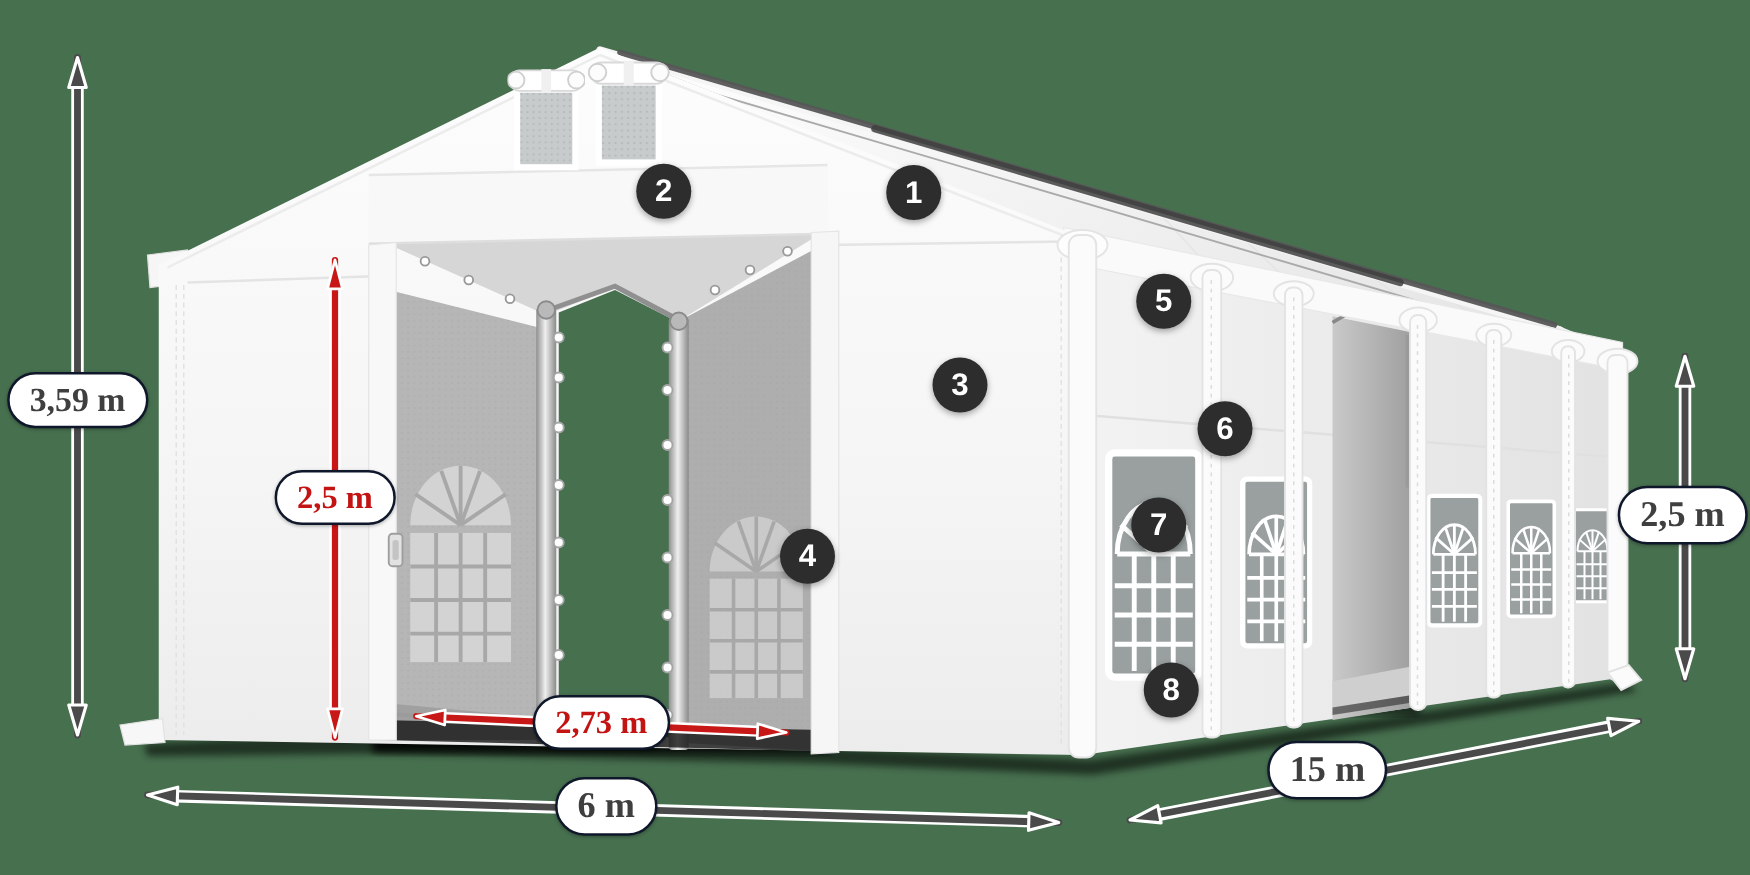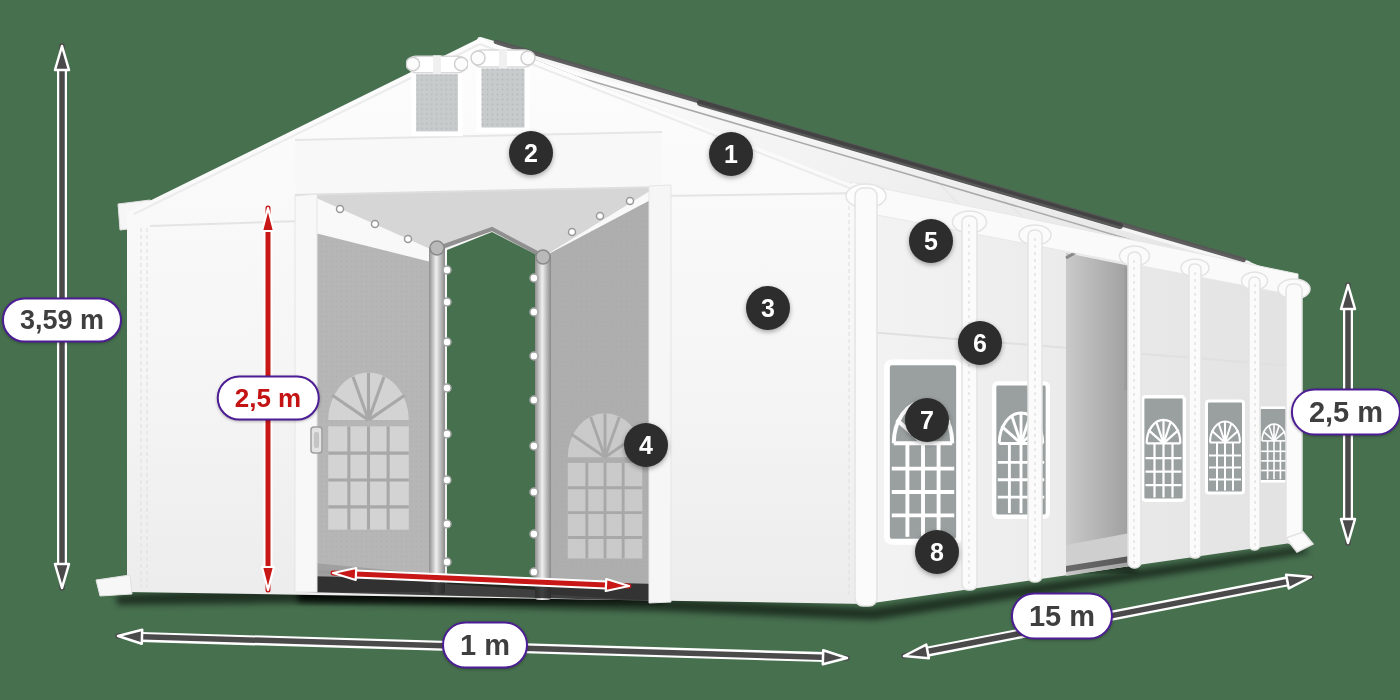--- a/index.html
+++ b/index.html
@@ -8,27 +8,28 @@
     position:relative;
     width:1400px;height:700px;
     background:#47704f;
     overflow:hidden;
   }
   .stage svg{position:absolute;left:0;top:0;}
   .pill{
     position:absolute;
     transform:translate(-50%,-50%);
     background:#ffffff;
-    border:2px solid #4c1d95;
+    border:2px solid #0f172a;
     border-radius:24px;
     padding:5px 16px;
     font-weight:bold;
     white-space:nowrap;
     box-shadow:0 1px 3px rgba(0,0,0,.30);
     z-index:30;
+    font-family:Liberation Serif, serif;
   }
   .pill.dark{color:#3f3f3f;font-size:29px;}
   .pill.dark.small{font-size:27px;}
   .pill.red{color:#c41313;font-size:26px;}
   .badge{
     position:absolute;
     transform:translate(-50%,-50%);
     width:44px;height:44px;
     border-radius:50%;
     background:#2d2d2d;
@@ -342,17 +343,18 @@
 <div class="badge" style="left:531px;top:153px">2</div>
 <div class="badge" style="left:768px;top:308px">3</div>
 <div class="badge" style="left:646px;top:445px">4</div>
 <div class="badge" style="left:931px;top:241px">5</div>
 <div class="badge" style="left:980px;top:343px">6</div>
 <div class="badge" style="left:927px;top:420px">7</div>
 <div class="badge" style="left:937px;top:552px">8</div>
 
 <div class="pill dark small" style="left:62px;top:320px">3,59 m</div>
 <div class="pill red" style="left:268px;top:398px">2,5 m</div>
-<div class="pill dark" style="left:485px;top:645px">1 m</div>
+<div class="pill red" style="left:481px;top:578px">2,73 m</div>
+<div class="pill dark" style="left:485px;top:645px">6 m</div>
 <div class="pill dark" style="left:1062px;top:616px">15 m</div>
 <div class="pill dark" style="left:1346px;top:412px">2,5 m</div>
 
 </div>
 
 </body></html>

